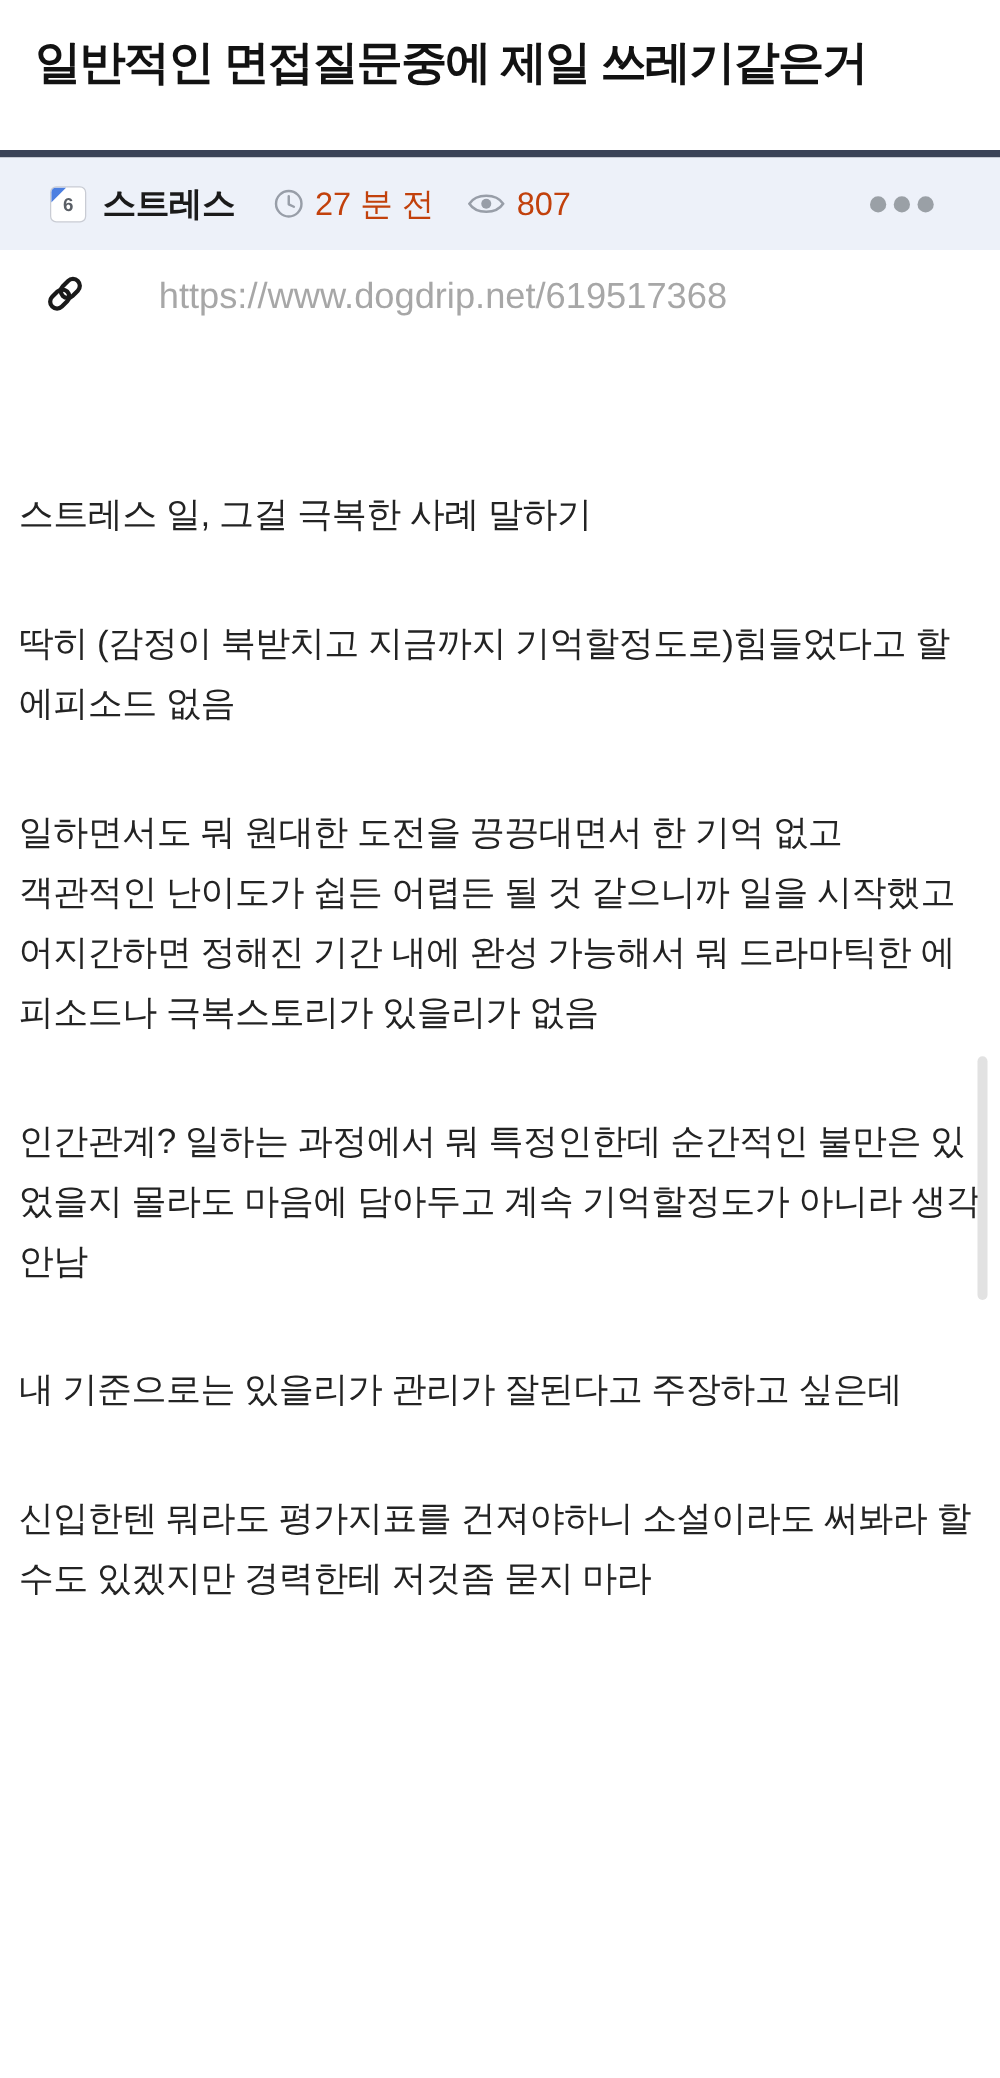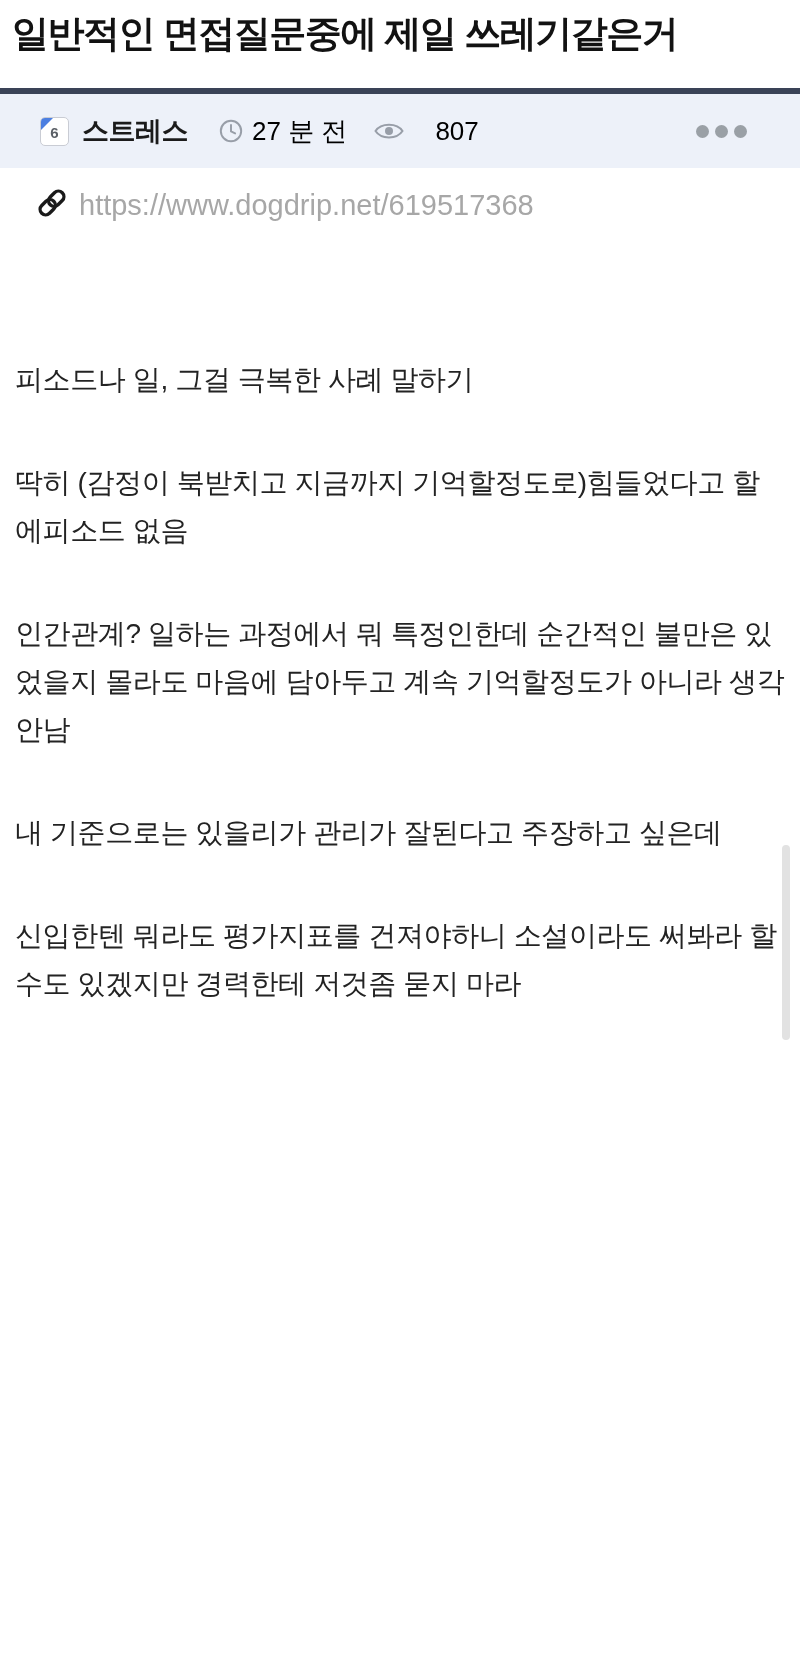--- a/index.html
+++ b/index.html
@@ -2,21 +2,21 @@
 <html lang="ko"><head>
 <meta charset="utf-8">
 <style>
   html,body{margin:0;padding:0;background:#fff;}
   .screen{
     position:relative;width:800px;height:1662px;overflow:hidden;background:#ffffff;
     font-family:"Liberation Sans","DejaVu Sans",sans-serif;
   }
   
   .post-title{
-    margin:0;padding:10px 14px 30px 12px;
+    margin:16px;padding:10px 14px 30px 12px;
     font-size:37px;font-weight:800;letter-spacing:-1.5px;
     line-height:48px;color:#121212;
   }
   
   .title-divider{height:6px;background:#3a4357;}
   
   .post-header{
     height:74px;background:#edf1f9;
     display:flex;align-items:center;
     padding:0 53px 0 40px;box-sizing:border-box;
@@ -26,31 +26,32 @@
     border:1px solid #c9ccd4;border-radius:5px;box-sizing:border-box;
     overflow:hidden;flex:0 0 auto;
     display:flex;align-items:center;justify-content:center;
   }
   .level-badge::before{
     content:"";position:absolute;top:0;left:0;width:0;height:0;
     border-top:12px solid #4c7fe1;border-right:12px solid transparent;
   }
   .level-num{font-size:15px;font-weight:700;color:#5a5f66;line-height:1;margin-top:2px;}
   .author-name{margin-left:13px;font-size:27px;font-weight:700;color:#1b1b1b;letter-spacing:-0.5px;}
-  .meta{display:flex;align-items:center;color:#000000;font-size:26px;}
+  .meta{display:flex;align-items:center;color:#c2410c;font-size:26px;}
   .meta-time{margin-left:30px;}
-  .meta-views{margin-left:26px;gap:22px;}
+  .meta-views{margin-left:26px;}
   .meta svg{display:block;}
   .meta-text{margin-left:8px;}
   .menu-dots{margin-left:auto;display:flex;gap:6px;align-items:center;cursor:pointer;}
   .menu-dots i{width:13px;height:13px;border-radius:50%;background:#9aa0a6;display:block;}
   
   .source-row{
     margin-top:14px;height:46px;display:flex;align-items:center;
     padding-left:35px;
+    gap:48px;
   }
   .link-icon{flex:0 0 auto;}
   .source-url{margin-left:10px;font-size:29px;color:#a7a7a7;text-decoration:none;letter-spacing:0;}
   
   .body-para{
     margin:55px 15px 0 15px;
     font-size:28px;line-height:48px;letter-spacing:-0.4px;color:#232323;
   }
   .body-para.first{margin-top:128px;}
   
@@ -107,22 +108,23 @@
         <g transform="rotate(-45 17 17)" fill="none" stroke="#1a1a1a" stroke-width="3.4">
           <rect x="2.5" y="11.5" width="17" height="11" rx="5.5"></rect>
           <rect x="14.5" y="11.5" width="17" height="11" rx="5.5"></rect>
         </g>
       </svg>
     </span>
     <a class="source-url" href="#">https://www.dogdrip.net/619517368</a>
   </div>
 
   <div id="post-body">
-      <p class="body-para first">피소드나 일, 그걸 극복한 사례 말하기</p>
+      <p class="body-para first">스트레스 일, 그걸 극복한 사례 말하기</p>
       <p class="body-para">딱히 (감정이 북받치고 지금까지 기억할정도로)힘들었다고 할<br>에피소드 없음</p>
+      <p class="body-para">일하면서도 뭐 원대한 도전을 끙끙대면서 한 기억 없고<br>객관적인 난이도가 쉽든 어렵든 될 것 같으니까 일을 시작했고<br>어지간하면 정해진 기간 내에 완성 가능해서 뭐 드라마틱한 에<br>피소드나 극복스토리가 있을리가 없음</p>
       <p class="body-para">인간관계? 일하는 과정에서 뭐 특정인한데 순간적인 불만은 있<br>었을지 몰라도 마음에 담아두고 계속 기억할정도가 아니라 생각<br>안남</p>
       <p class="body-para">내 기준으로는 있을리가 관리가 잘된다고 주장하고 싶은데</p>
       <p class="body-para">신입한텐 뭐라도 평가지표를 건져야하니 소설이라도 써봐라 할<br>수도 있겠지만 경력한테 저것좀 묻지 마라</p>
     </div>
 
   <div class="scroll-thumb"></div>
 
 </div>
 
 </body></html>

